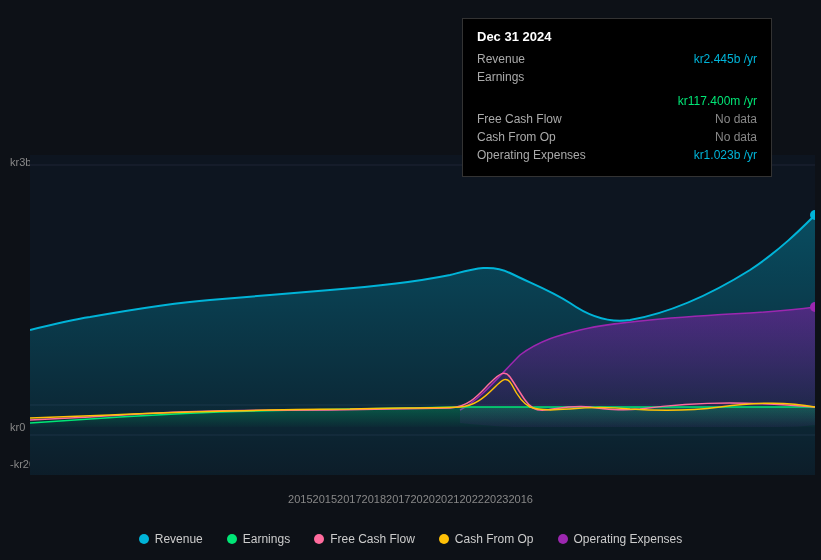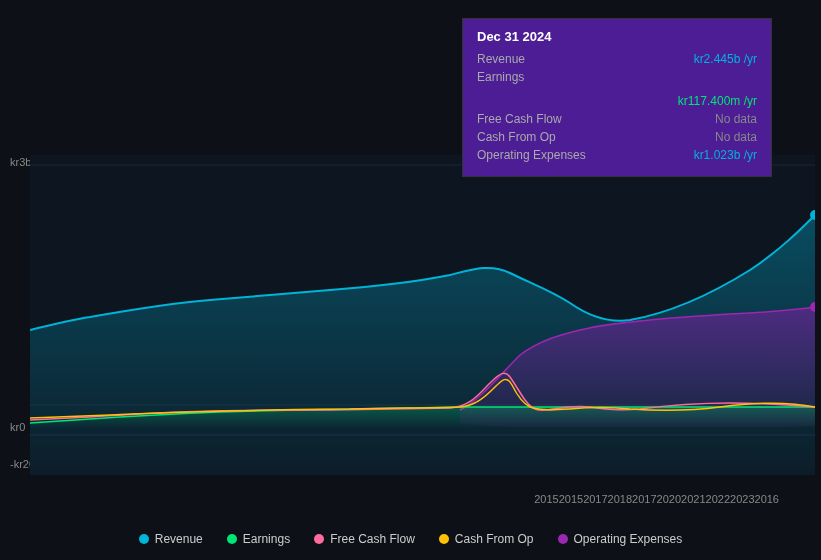--- a/index.html
+++ b/index.html
@@ -17,21 +17,21 @@
       width: 821px;
       height: 560px;
       position: relative;
     }
 
     
     .tooltip-box {
       position: absolute;
       top: 18px;
       left: 462px;
-      background: #4c1d95;
+      background: #000000;
       border: 1px solid #333;
       padding: 10px 14px;
       min-width: 310px;
       z-index: 10;
     }
 
     .tooltip-date {
       font-size: 13px;
       font-weight: bold;
       color: #fff;
@@ -69,21 +69,21 @@
       left: 10px;
     }
 
     
     .x-labels {
       position: absolute;
       bottom: 55px;
       left: 0;
       width: 821px;
       display: flex;
-      justify-content: flex-end;
+      justify-content: center;
       padding: 0 42px;
     }
 
     .x-label {
       font-size: 11px;
       color: #888;
     }
 
     
     .legend {

